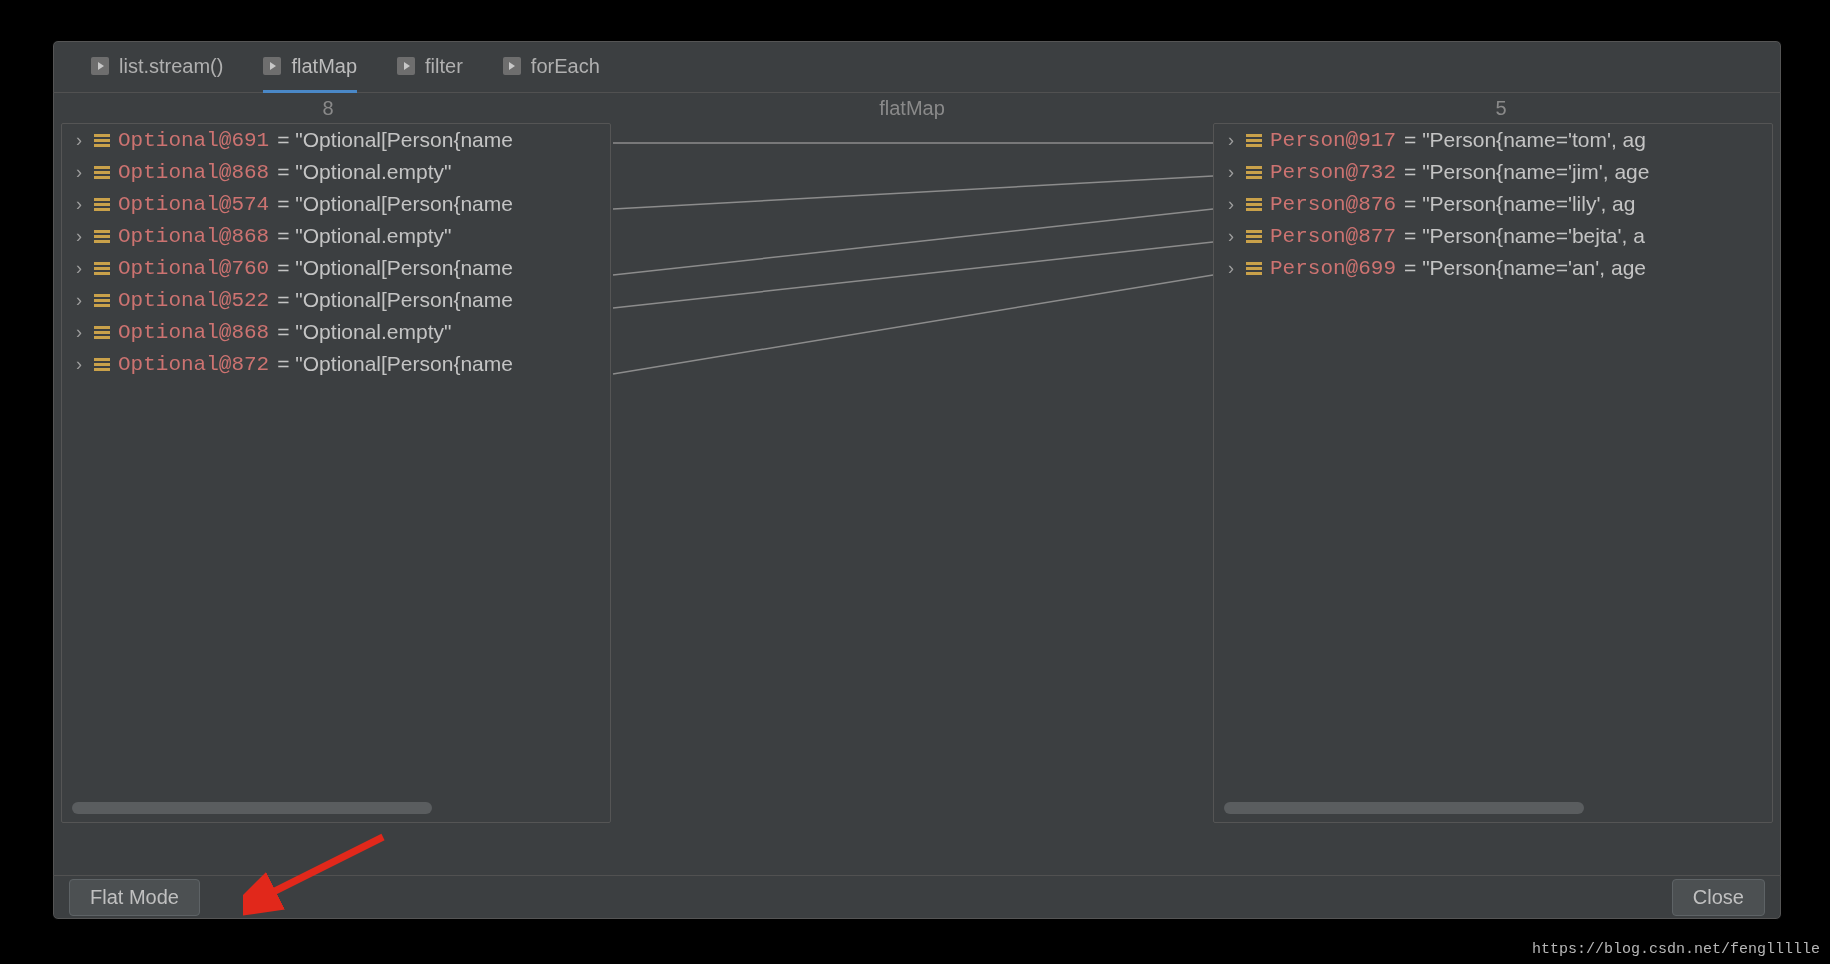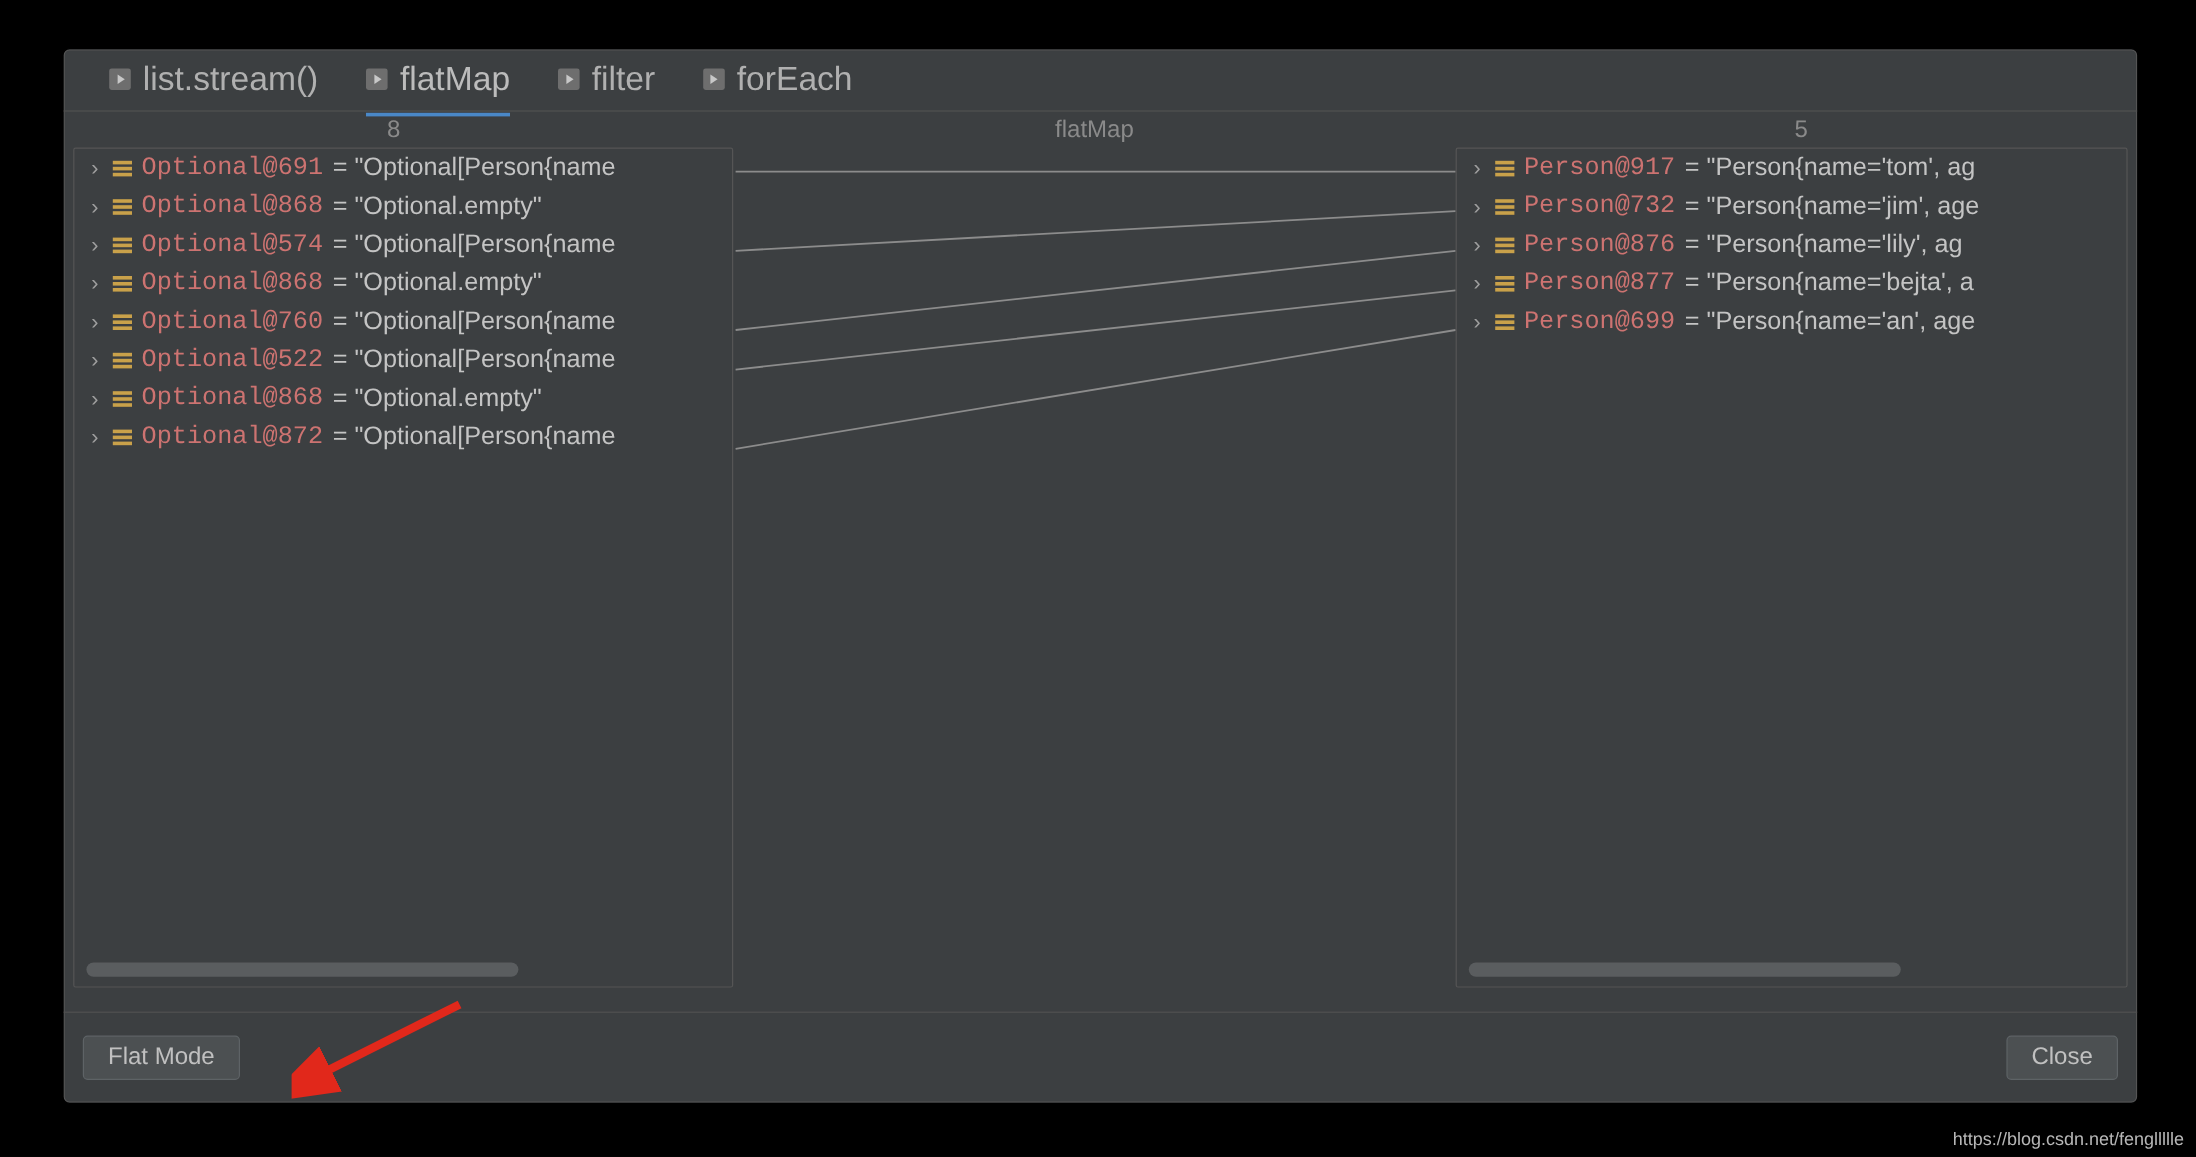--- a/index.html
+++ b/index.html
@@ -1,20 +1,20 @@
 <!DOCTYPE html>
 <html><head>
 <meta charset="utf-8">
 <style>
   * { margin: 0; padding: 0; box-sizing: border-box; }
   html, body { width: 1830px; height: 964px; background: #000; font-family: "Helvetica Neue", Arial, sans-serif; overflow: hidden; }
   .window { position: absolute; left: 52px; top: 40px; width: 1730px; height: 880px; background: #3c3f41; border: 1px solid #000; border-radius: 6px; box-shadow: 0 0 0 1px #555 inset; }
   
   .tabs { display: flex; align-items: center; gap: 40px; padding: 14px 38px 0 38px; border-bottom: 1px solid #515151; height: 52px; }
-  .tab { display: flex; align-items: center; gap: 10px; color: #b0b0b0; font-size: 28px; padding-bottom: 12px; border-bottom: 3px solid transparent; cursor: pointer; }
+  .tab { display: flex; align-items: center; gap: 10px; color: #b0b0b0; font-size: 20px; padding-bottom: 12px; border-bottom: 3px solid transparent; cursor: pointer; }
   .tab.active { border-bottom-color: #4A88C7; color: #bcbcbc; }
   .tab-icon { width: 18px; height: 18px; background: #6e6e6e; border-radius: 2px; display:flex; align-items:center; justify-content:center; }
   .tab-icon::before { content:''; display:block; width:0; height:0; border-left:6px solid #c8c8c8; border-top:4px solid transparent; border-bottom:4px solid transparent; margin-left:1px; }
   
   .col-headers { display:flex; height:30px; align-items:center; color:#8a8a8a; font-size:20px; }
   .col-headers .left { flex: 0 0 550px; text-align:center; }
   .col-headers .mid  { flex: 1; text-align:center; }
   .col-headers .right{ flex: 0 0 560px; text-align:center; }
   
   .main { position:relative; height: 700px; }
@@ -24,25 +24,25 @@
   .row { display:flex; align-items:center; gap:8px; padding: 4px 10px; color:#bfbfbf; font-size:21px; white-space:nowrap; overflow:hidden; }
   .chevron { color:#9e9e9e; width:14px; text-align:center; font-size:18px; }
   .obj-icon { display:inline-flex; flex-direction:column; gap:2px; width:16px; }
   .obj-icon span { display:block; height:3px; background:#c9a14a; width:100%; }
   .ref { color:#cd7371;font-family:Liberation Mono, monospace; }
   .val { color:#c4c4c4; }
   .scrollbar { position:absolute; left:10px; bottom:8px; height:12px; width:360px; background:#5a5d5f; border-radius:6px; }
   
   .lines { position:absolute; top:0; left:0; width:100%; height:100%; pointer-events:none; }
   
-  .footer { position:absolute; left:0; right:0; bottom:0; height:76px; border-top:1px solid #515151; display:flex; align-items:center; justify-content:space-between; padding:0 16px; }
+  .footer { position:absolute; left:0; right:0; bottom:0; height:44px; border-top:1px solid #515151; display:flex; align-items:center; justify-content:space-between; padding:0 16px; }
   .btn { background:#4c5052; border:1px solid #5e6366; color:#c0c0c0; font-size:20px; padding:6px 20px; border-radius:4px; cursor:pointer; }
   
   .arrow-svg { position:absolute; pointer-events:none; }
-  .watermark { position:absolute; right:10px; bottom:6px; color:#b7b7b7; font-size:15px; }
+  .watermark { position:absolute; right:10px; bottom:6px; color:#b7b7b7; font-size:15px;font-family:Liberation Mono, monospace; }
 </style>
 </head>
 <body>
 
 <div class="window">
 
   <div class="tabs">
     <div class="tab">
       <span class="tab-icon"></span>
       <span>list.stream()</span>

